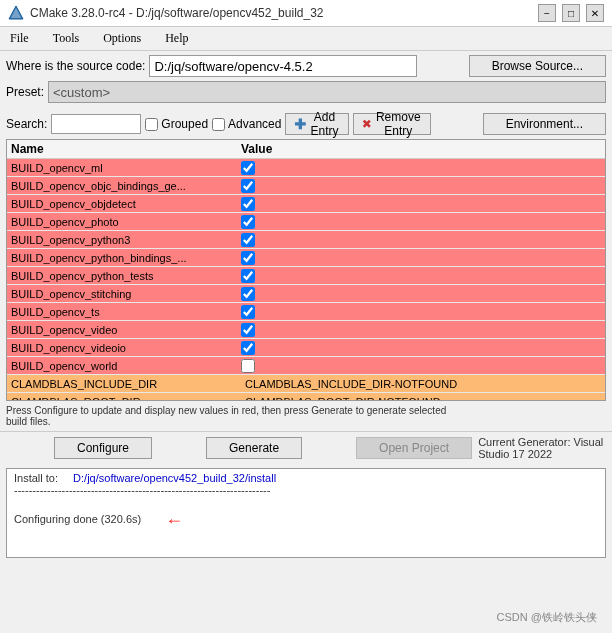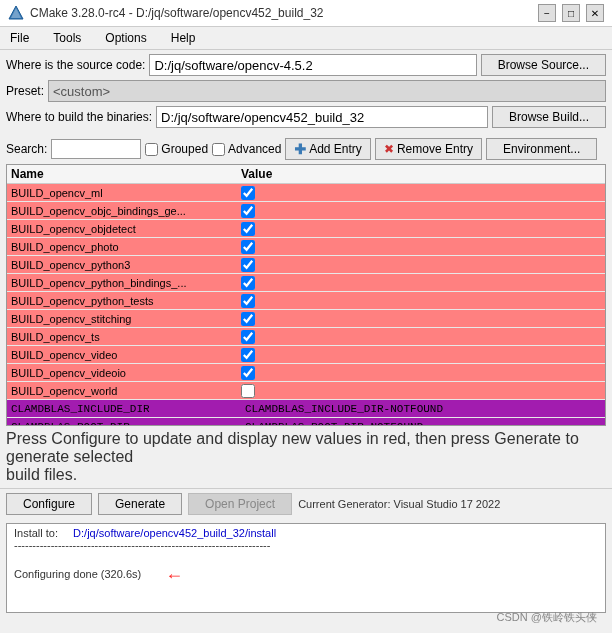--- a/index.html
+++ b/index.html
@@ -42,20 +42,21 @@
       align-items: center;
       justify-content: center;
       font-size: 10px;
     }
     .menu-bar {
       background: #f0f0f0;
       display: flex;
       padding: 2px 4px;
       border-bottom: 1px solid #ccc;
       gap: 12px;
+      font-family: Liberation Serif, serif;
     }
     .menu-item {
       padding: 2px 6px;
       cursor: pointer;
       font-size: 12px;
     }
     .form-area {
       padding: 4px 6px;
       background: #f0f0f0;
     }
@@ -75,27 +76,28 @@
       border: 1px solid #999;
       padding: 2px 4px;
       font-size: 13px;
       background: white;
     }
     .form-input-gray {
       background: #d8d8d8;
       color: #555;
     }
     .btn {
-      padding: 2px 16px;
+      padding: 2px 22px;
       height: 22px;
       border: 1px solid #999;
       background: #e8e8e8;
       cursor: pointer;
       font-size: 12px;
       white-space: nowrap;
+      margin-left: 48px;
     }
     .search-row {
       display: flex;
       align-items: center;
       gap: 4px;
       padding: 2px 6px 4px 6px;
       background: #f0f0f0;
     }
     .search-input {
       width: 90px;
@@ -155,21 +157,21 @@
     }
     .table-row {
       display: grid;
       grid-template-columns: 230px 1fr;
       border-bottom: 1px solid #e8e8e8;
       padding: 1px 4px;
       align-items: center;
       min-height: 18px;
     }
     .row-red { background: #ff8080; }
-    .row-dark-red { background: #a21caf; font-family: Liberation Mono, monospace; }
+    .row-dark-red { background: #fdba74; }
     .row-name {
       font-size: 11px;
       overflow: hidden;
       text-overflow: ellipsis;
       white-space: nowrap;
     }
     .row-value {
       font-size: 11px;
       overflow: hidden;
       text-overflow: ellipsis;
@@ -179,21 +181,21 @@
     .checkbox-cell {
       display: flex;
       align-items: center;
     }
     .checkbox-cell input[type=checkbox] {
       width: 14px;
       height: 14px;
     }
     .status-text {
       padding: 4px 6px;
-      font-size: 16px;
+      font-size: 10px;
       color: #333;
       background: #f0f0f0;
     }
     .bottom-buttons {
       display: flex;
       align-items: center;
       padding: 4px 6px;
       gap: 6px;
       background: #f0f0f0;
       border-top: 1px solid #ccc;
@@ -266,25 +268,20 @@
 
 <div class="form-area">
   <div class="form-row">
     <span class="form-label">Where is the source code:</span>
     <input class="form-input" type="text" value="D:/jq/software/opencv-4.5.2" style="">
     <button class="btn">Browse Source...</button>
   </div>
   <div class="form-row">
     <span class="form-label">Preset:</span>
     <input class="form-input form-input-gray" type="text" value="&lt;custom&gt;" style="">
-  </div>
-  <div class="form-row">
-    <span class="form-label">Where to build the binaries:</span>
-    <input class="form-input" type="text" value="D:/jq/software/opencv452_build_32" style="">
-    <button class="btn">Browse Build...</button>
   </div>
 </div>
 
 <div class="search-row">
   <span class="form-label">Search:</span>
   <input class="search-input" type="text" style="">
   <label class="checkbox-label">
     <input type="checkbox" style="">
     <span>Grouped</span>
   </label>

